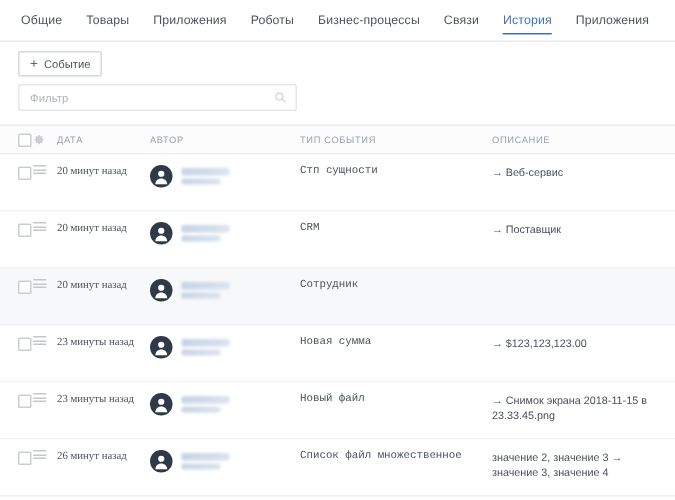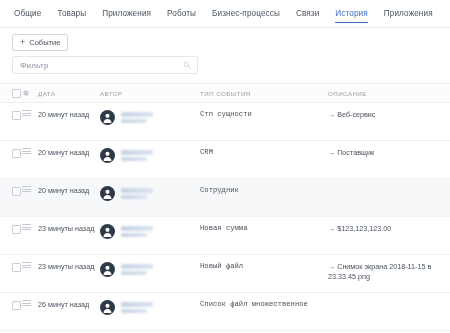--- a/index.html
+++ b/index.html
@@ -48,21 +48,21 @@
   .filterwrap{padding:0 12px 0 12px;}
   .filter{
     position:relative;height:18px;background:#fff;
     border:1px solid #e4e7ea;border-radius:2px;
     display:flex;align-items:center;width:186px;
     box-sizing:border-box;
   }
   .filter input{
     border:0;outline:0;background:transparent;
     font-family:inherit;font-size:7.6px;color:#3f4953;
-    padding:0 18px 0 7px;width:100%;height:100%;font-weight:bold;
+    padding:0 18px 0 7px;width:100%;height:100%;
   }
   .filter input::placeholder{color:#aeb4bc;}
   .search-ico{
     position:absolute;right:6px;top:50%;transform:translateY(-50%);
     width:8px;height:8px;opacity:.55;
   }
 
   
   .tablewrap{margin-top:9px;border-top:1px solid #eceef1;}
   .thead{
@@ -100,21 +100,21 @@
   .gear{width:8px;height:8px;display:block;opacity:.5;}
   .handle{display:block;width:9px;}
   .handle i{
     display:block;height:1px;background:#c3c8ce;margin-bottom:1.6px;border-radius:1px;
   }
   .handle i:last-child{margin-bottom:0;}
 
   .celltext{
     font-size:7.2px;line-height:9.5px;color:#49525d;font-family:Liberation Mono, monospace;
   }
-  .date{font-size:7.2px;line-height:9.5px;color:#49525d;}
+  .date{font-size:7.2px;line-height:9.5px;color:#49525d;font-family:Liberation Serif, serif;}
 
   .author{display:flex;align-items:center;gap:6px;}
   .avatar{
     width:15px;height:15px;border-radius:50%;
     background:#2e3a48;flex:none;position:relative;
   }
   .avatar svg{position:absolute;left:3px;top:2.6px;}
   .blurname{width:40px;display:flex;flex-direction:column;gap:2px;}
   .blurname b{
     display:block;height:4.5px;border-radius:1.5px;
@@ -342,16 +342,17 @@
                   <path d="M0.6 11c0-2.6 2-4.3 4.4-4.3S9.4 8.4 9.4 11z" fill="#fff"></path>
                 </svg>
               </span>
               <span class="blurname">
                 <b class="w1"></b>
                 <b class="w2"></b>
               </span>
             </div>
           </div>
           <div class="c-type celltext">Список файл множественное</div>
+          <div class="c-desc desc">значение 2, значение 3 → значение 3, значение 4</div>
         </div>
       </div>
   </div>
 </div>
 
 </body></html>

